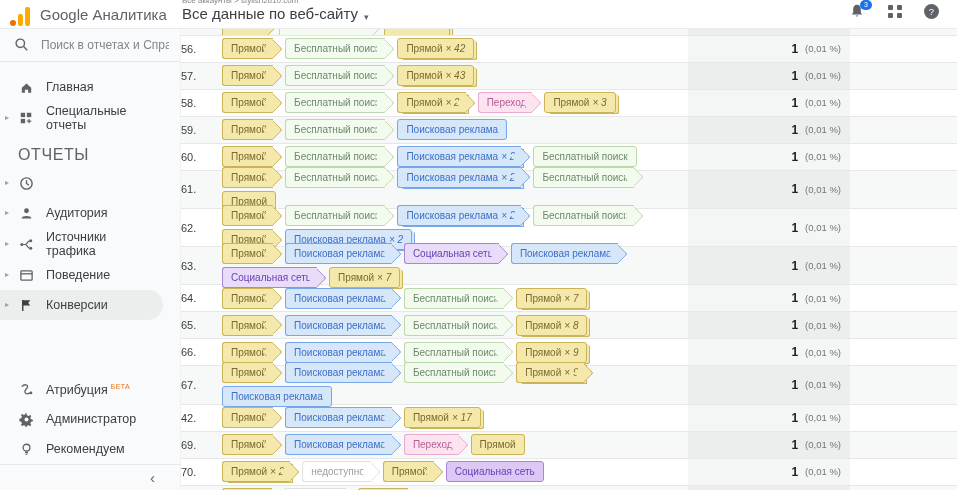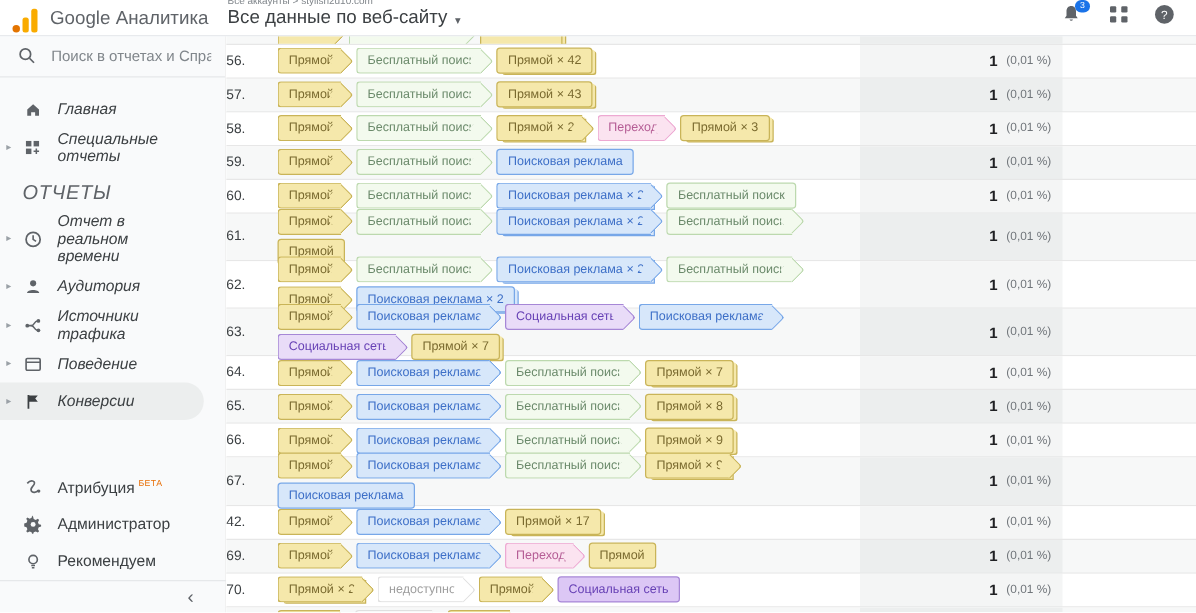--- a/index.html
+++ b/index.html
@@ -30,21 +30,21 @@
   .apps-grid b{width:5px;height:5px;background:#5f6368;border-radius:1px;}
   
   aside{position:absolute;left:0;top:28px;bottom:0;width:181px;background:#f9fafb;
     border-right:1px solid #f1f1f1;box-sizing:border-box;}
   .search-row{height:33px;display:flex;align-items:center;padding:0 0 0 14px;
     border-bottom:1px solid #e6e8ea;}
   .search-row svg{flex:none;margin-right:12px;}
   .search-row input{border:0;background:transparent;outline:none;font-size:12px;color:#5f6368;
     font-family:inherit;width:128px;padding:0;}
   .search-row input::placeholder{color:#80868b;}
-  .side-nav{padding-top:10px;font-style:italic;}
+  .side-nav{padding-top:10px;}
   .side-item{display:flex;align-items:center;width:163px;min-height:26px;padding:2px 0;
     cursor:pointer;border-radius:0 20px 20px 0;}
   .side-item.selected{background:#eceeee;}
   .expander{width:14px;flex:none;text-align:center;font-size:8px;color:#9aa0a6;line-height:1;}
   .s-icon{width:16px;height:16px;flex:none;margin:0 12px 0 4px;display:flex;align-items:center;justify-content:center;}
   .s-label{font-size:12.5px;line-height:14px;color:#3c4043;width:96px;}
   .section-label{font-size:16px;letter-spacing:.6px;color:#5f6368;margin:12px 0 4px 18px;}
   .beta{color:#e8710a;font-size:7px;vertical-align:super;margin-left:3px;letter-spacing:.3px;}
   .side-bottom{position:absolute;left:0;bottom:26px;width:181px;}
   .collapse-row{position:absolute;left:0;bottom:0;width:181px;height:25px;
@@ -64,21 +64,21 @@
   .cell-conv{width:162px;flex:none;align-self:stretch;background:rgba(60,64,67,0.055);
     display:flex;align-items:center;justify-content:flex-end;padding-right:9px;box-sizing:border-box;}
   .conv-n{font-size:12px;font-weight:bold;color:#202124;}
   .conv-pct{font-size:9.5px;color:#70757a;margin-left:7px;}
   .cell-val{width:107px;flex:none;align-self:stretch;}
   
   .chip{position:relative;display:inline-flex;align-items:center;box-sizing:border-box;
     height:21px;padding:0 8px;font-size:10px;white-space:nowrap;
     background:var(--f);border:1px solid var(--b);color:var(--c);
     border-radius:3px;margin:1.5px 12px 1.5px 0;}
-  .chip .m{margin-left:3px;}
+  .chip .m{font-style:italic;margin-left:3px;}
   .chip.arrow{border-right:none;border-radius:3px 0 0 3px;padding-right:6px;}
   .chip.arrow::after{content:"";position:absolute;right:-7px;top:50%;width:13px;height:13px;
     transform:translateY(-50%) rotate(45deg);background:var(--f);
     border-top:1px solid var(--b);border-right:1px solid var(--b);border-radius:0 3px 0 0;}
   .chip.end{border-radius:3px;}
   .chip.stacked{box-shadow:3px 1px 0 -1px var(--f),4px 2px 0 -1px var(--b);}
   .v-direct{--f:#f5e8ab;--b:#c9b458;--c:#7a6a2f;}
   .v-organic{--f:#f3faee;--b:#bcd9ae;--c:#6b8a6b;}
   .v-paid{--f:#d7e7fa;--b:#77a7e8;--c:#3d6fc7;}
   .v-referral{--f:#fbe3f0;--b:#eda9d2;--c:#b55d95;}
@@ -162,21 +162,20 @@
     </div>
     <div class="section-label">ОТЧЕТЫ</div>
     <div class="side-item">
       <span class="expander">▸</span>
       <span class="s-icon">
         <svg width="15" height="15" viewBox="0 0 16 16">
             <circle cx="8" cy="8" r="6" fill="none" stroke="#5f6368" stroke-width="1.5"></circle>
             <path d="M8 4.5V8l2.5 1.7" fill="none" stroke="#5f6368" stroke-width="1.4"></path>
           </svg>
       </span>
-      <span class="s-label">Отчет в реальном времени</span>
     </div>
     <div class="side-item">
       <span class="expander">▸</span>
       <span class="s-icon">
         <svg width="15" height="15" viewBox="0 0 16 16">
             <circle cx="8" cy="5" r="2.6" fill="#5f6368"></circle>
             <path d="M2.8 13.2c0-3.4 10.4-3.4 10.4 0z" fill="#5f6368"></path>
           </svg>
       </span>
       <span class="s-label">Аудитория</span>

